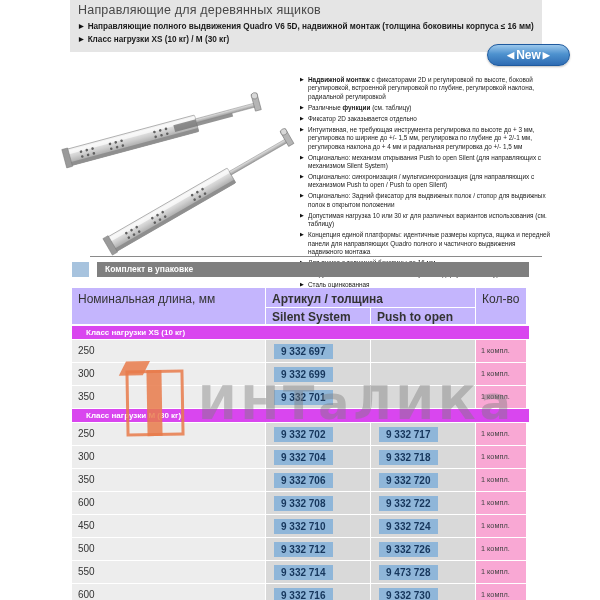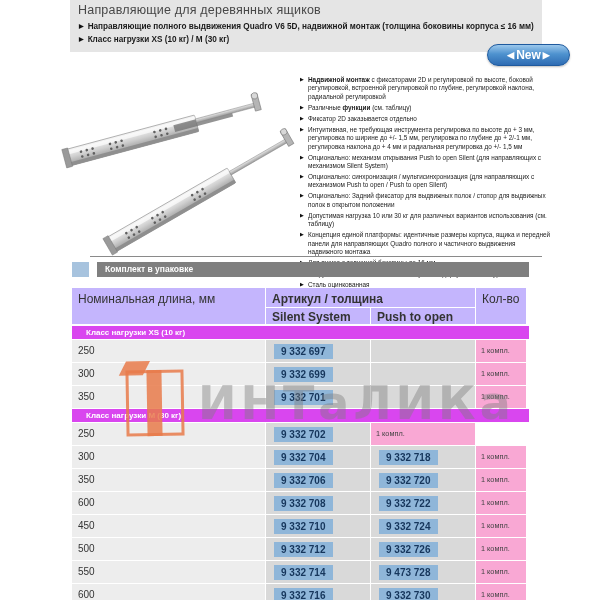--- a/index.html
+++ b/index.html
@@ -222,20 +222,23 @@
           </div>
           <div class="c art"></div>
           <div class="c qty">1 компл.</div>
         </div>
         <div class="sec-bar">Класс нагрузки M (30 кг)</div>
         <div class="trow">
           <div class="c name">250</div>
           <div class="c art">
             <span class="chip">9 332 702</span>
           </div>
+          <div class="c art">
+            <span class="chip">9 332 717</span>
+          </div>
           <div class="c qty">1 компл.</div>
         </div>
         <div class="trow">
           <div class="c name">300</div>
           <div class="c art">
             <span class="chip">9 332 704</span>
           </div>
           <div class="c art">
             <span class="chip">9 332 718</span>
           </div>

